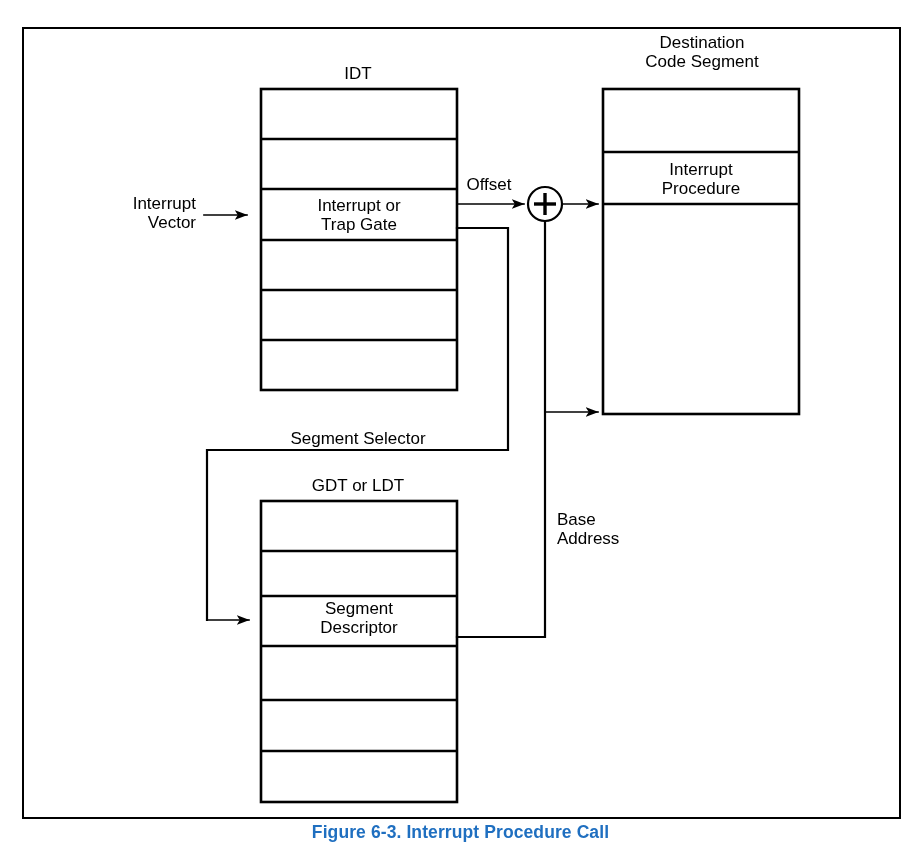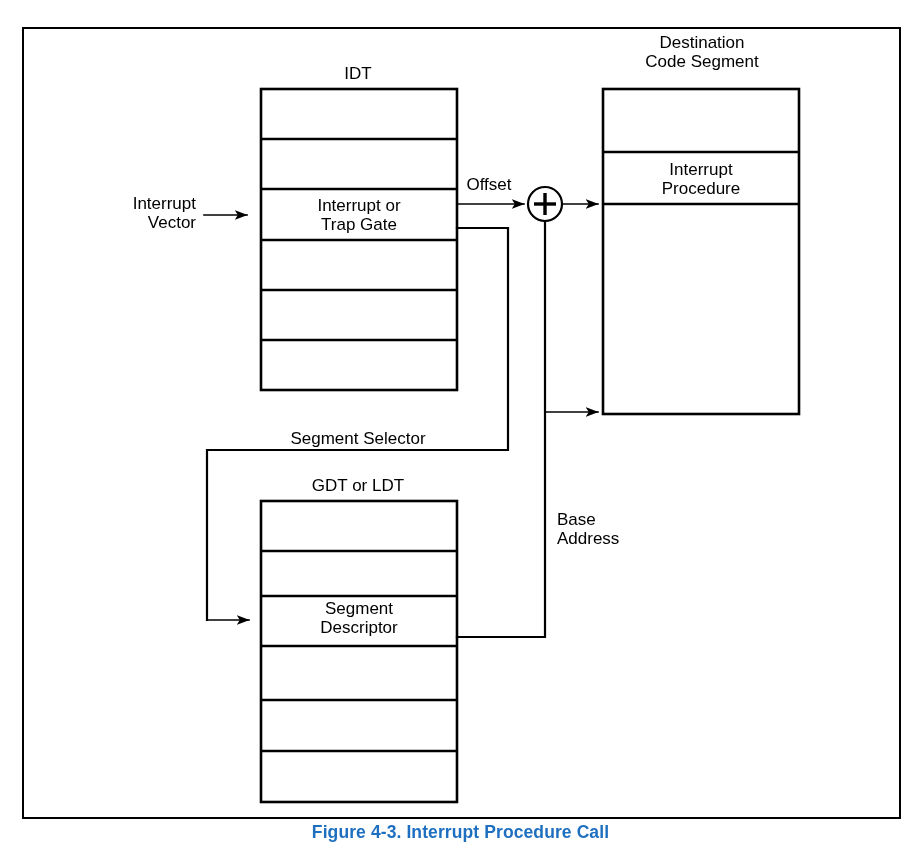--- a/index.html
+++ b/index.html
@@ -163,15 +163,15 @@
     </g>
 
     <g>
       <polyline class="flow-line" points="457,637 545,637 545,221"></polyline>
       <line class="thin-line" x1="545" y1="412" x2="598" y2="412" marker-end="url(#arrowhead)"></line>
       <text class="lbl start" x="557" y="525">Base</text>
       <text class="lbl start" x="557" y="544">Address</text>
     </g>
   </svg>
 
-  <div class="caption">Figure 4-3.  Interrupt Procedure Call</div>
+  <div class="caption">Figure 6-3.  Interrupt Procedure Call</div>
 
 </div>
 
 </body></html>

